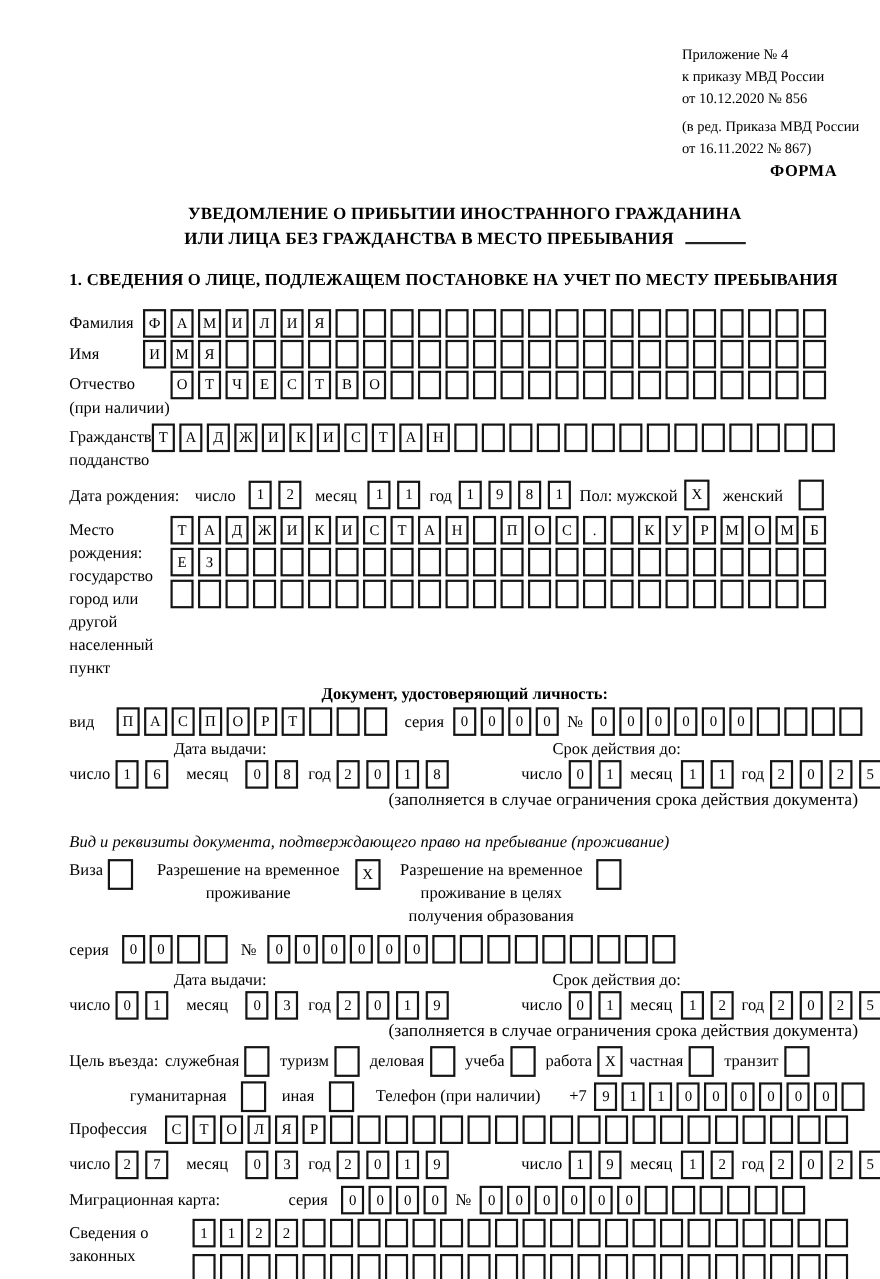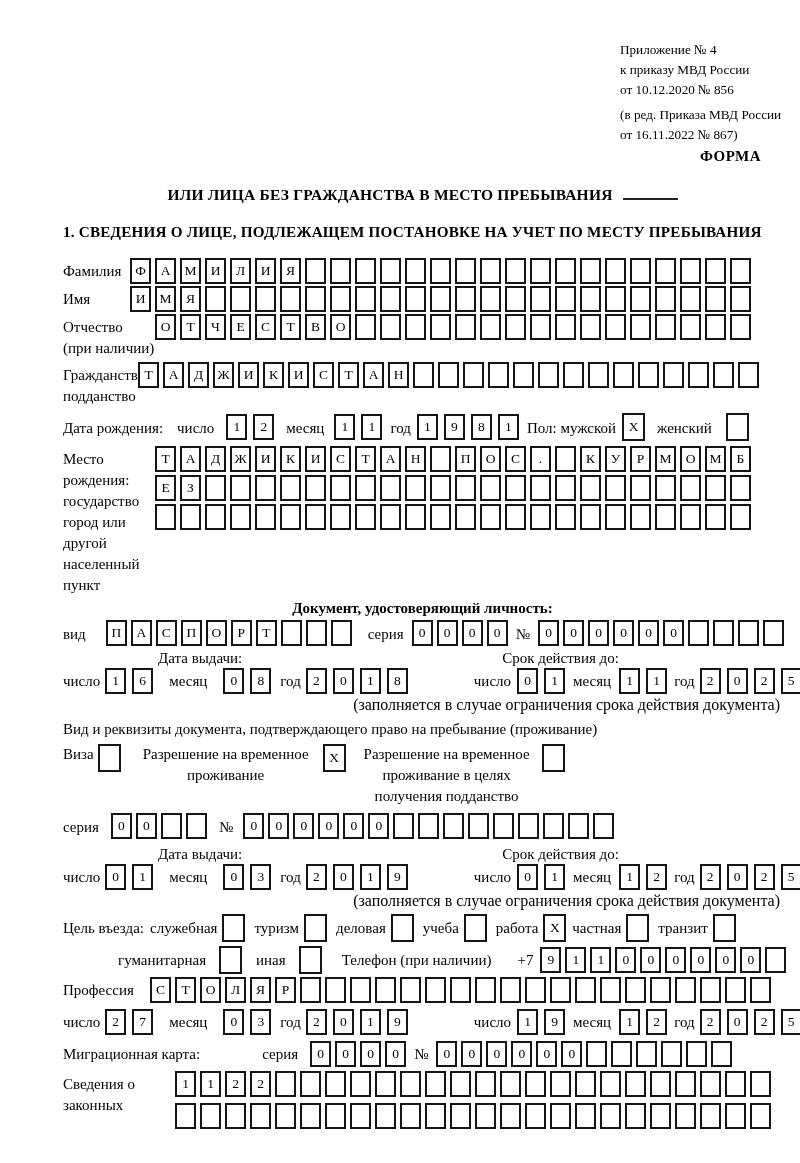--- a/index.html
+++ b/index.html
@@ -25,21 +25,21 @@
         font-size:13.5px;line-height:22px;text-align:center;background:#fff;}
   .dcells{gap:6px;}
   .big .cell{width:19px;height:24px;line-height:24px;}
   
   .dateblock{margin-bottom:2px;}
   .dhead{display:flex;font-size:15px;}
   .dline{display:flex;align-items:center;margin-top:1px;}
   .dline .dl{font-size:15px;flex:none;}
   .note{font-size:16px;text-align:right;margin:2px 2px 4px 0;}
   .center-bold{text-align:center;font-weight:bold;font-size:15px;margin:4px 0 3px 0;}
-  .intro{font-size:15px;line-height:22px;margin-top:4px;}
+  .intro{font-size:15px;line-height:22px;margin-top:18px;font-style:italic;}
   
   .cbrow{display:flex;align-items:flex-start;margin-top:4px;margin-bottom:6px;}
   .cbopt{display:flex;align-items:flex-start;}
   .cbopt .ol{font-size:15px;line-height:21px;text-align:center;}
   .opt{display:flex;align-items:center;margin-right:9px;}
   .opt .ol{font-size:15px;margin-right:5px;}
 </style>
 </head>
 <body>
 
@@ -48,20 +48,21 @@
   <div class="hdr">
     <div>Приложение № 4</div>
     <div>к приказу МВД России</div>
     <div>от 10.12.2020 № 856</div>
     <div class="g2">(в ред. Приказа МВД России</div>
     <div>от 16.11.2022 № 867)</div>
   </div>
   <div class="forma">ФОРМА</div>
 
   <div class="title">
+    <div>УВЕДОМЛЕНИЕ О ПРИБЫТИИ ИНОСТРАННОГО ГРАЖДАНИНА</div>
     <div><span>ИЛИ ЛИЦА БЕЗ ГРАЖДАНСТВА В МЕСТО ПРЕБЫВАНИЯ</span><span class="blank-line"></span></div>
   </div>
 
   <div class="sec1">1. СВЕДЕНИЯ О ЛИЦЕ, ПОДЛЕЖАЩЕМ ПОСТАНОВКЕ НА УЧЕТ ПО МЕСТУ ПРЕБЫВАНИЯ</div>
 
   <div class="rows">
 
     <div class="frow">
       <span class="lb" style="width:67px">Фамилия</span>
       <span class="cells">
@@ -408,21 +409,21 @@
           <span>проживание</span>
         </span>
         <span class="cells big" style="margin-left:14px">
             <span class="cell">X</span>
           </span>
       </div>
       <div class="cbopt" style="margin-left:18px">
         <span class="ol">
           <span>Разрешение на временное</span><br>
           <span>проживание в целях</span><br>
-          <span>получения подданство</span>
+          <span>получения образования</span>
         </span>
         <span class="cells big" style="margin-left:12px">
             <span class="cell"></span>
           </span>
       </div>
     </div>
 
     <div class="frow" style="align-items:center;margin-bottom:7px">
       <span class="lb">серия</span>
       <span class="cells" style="margin-left:12px">

